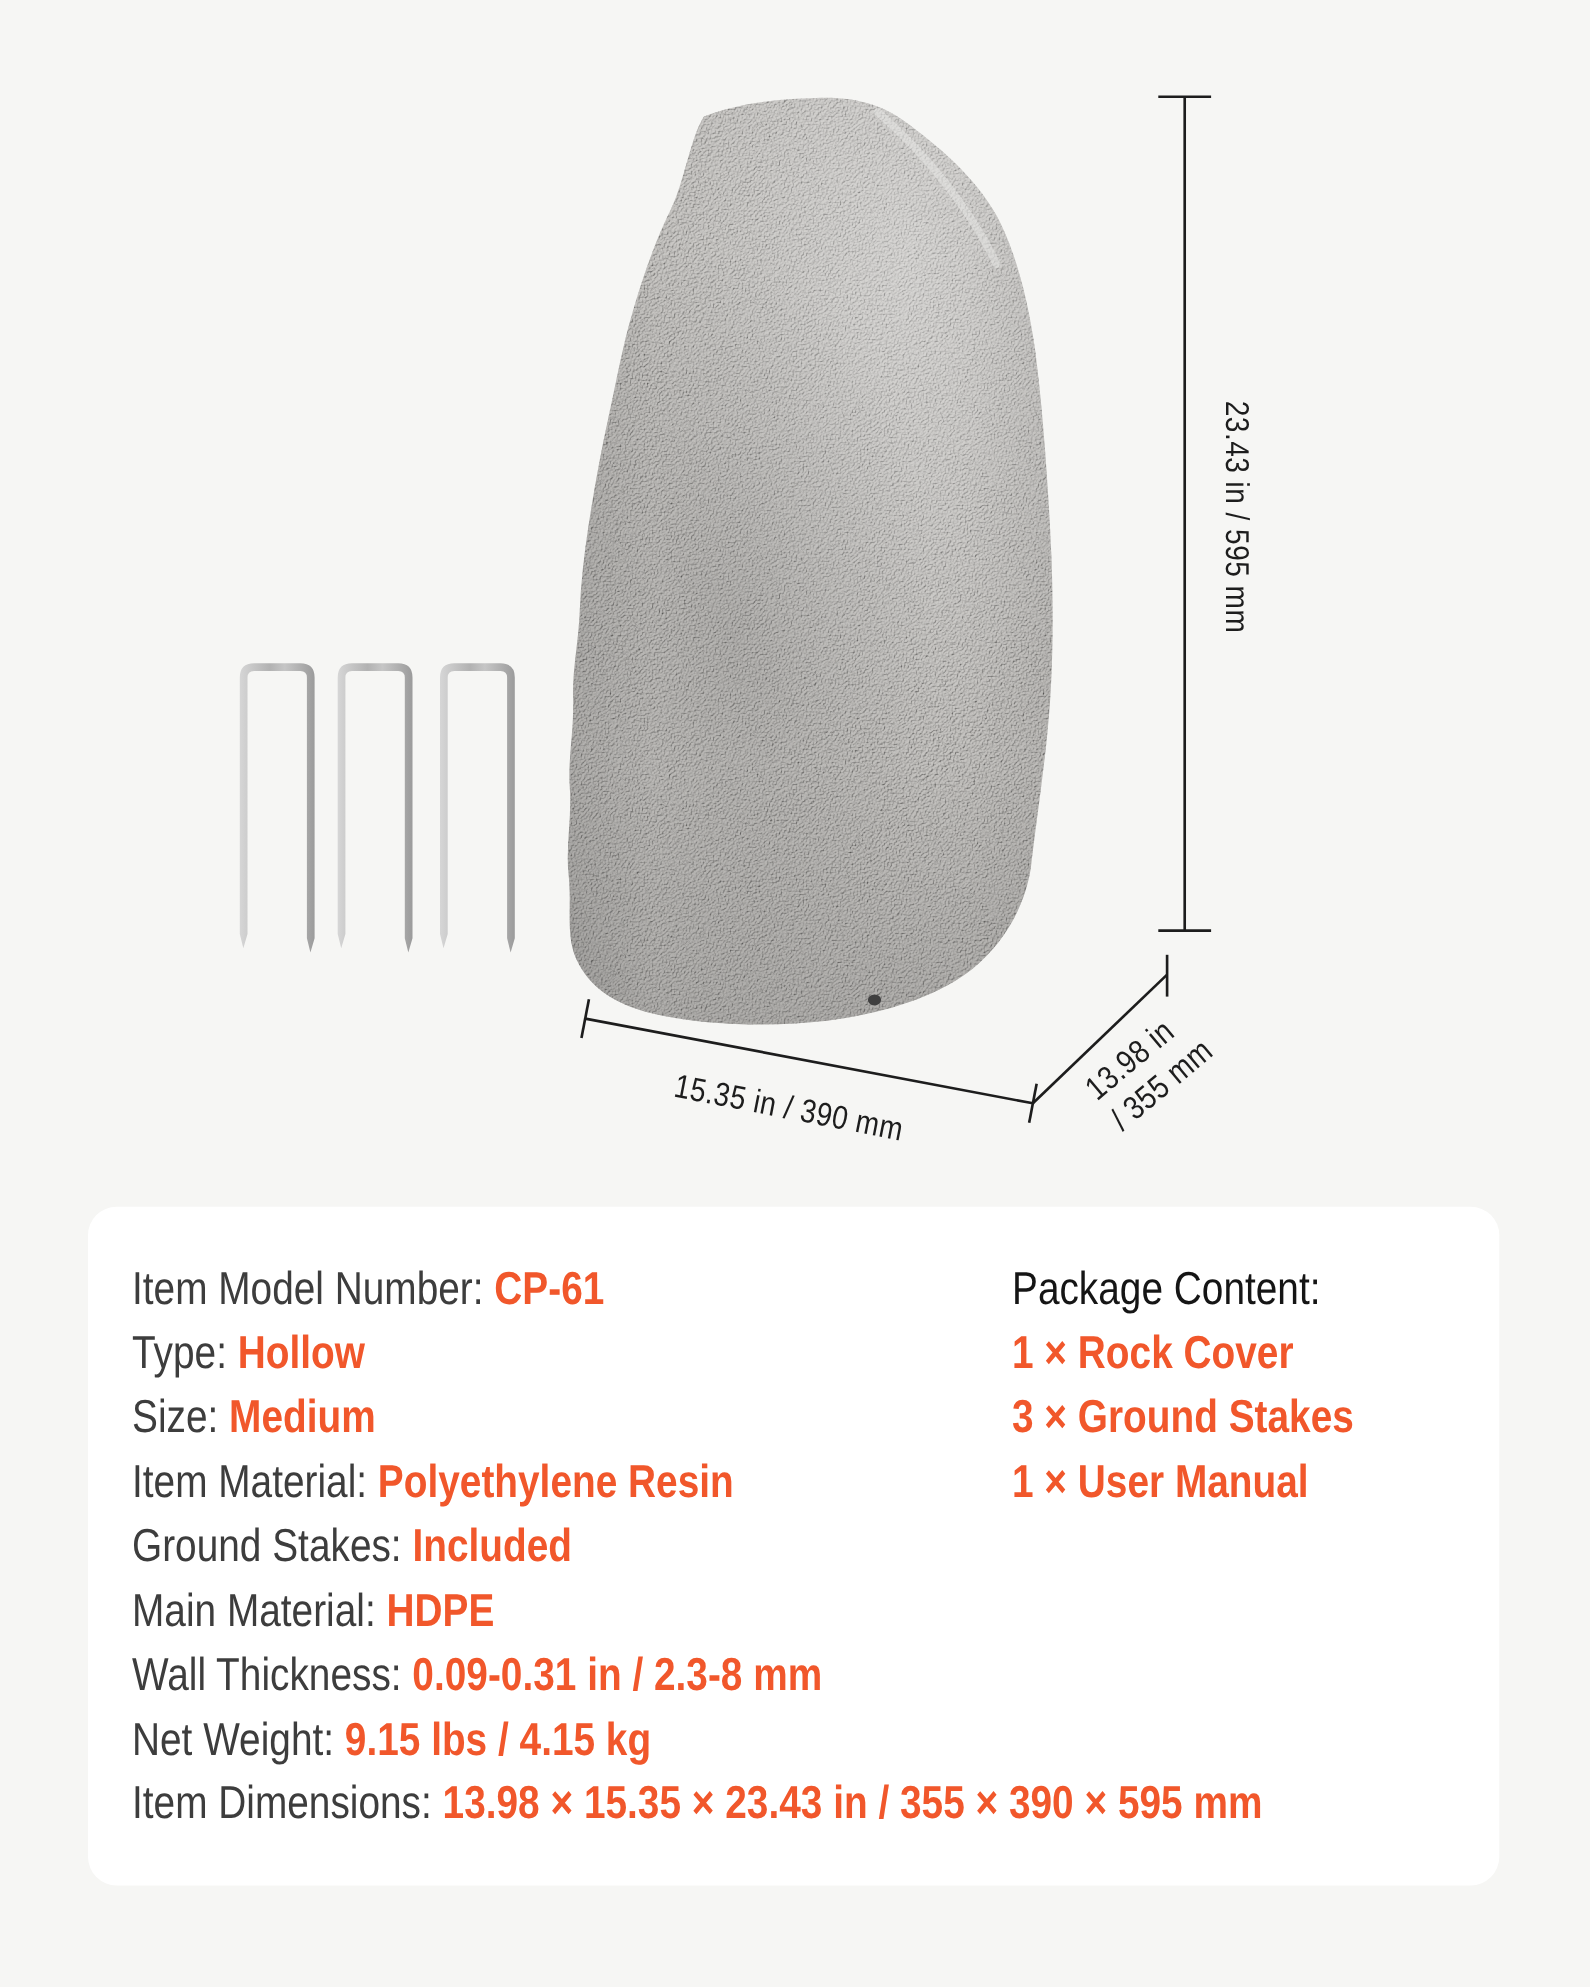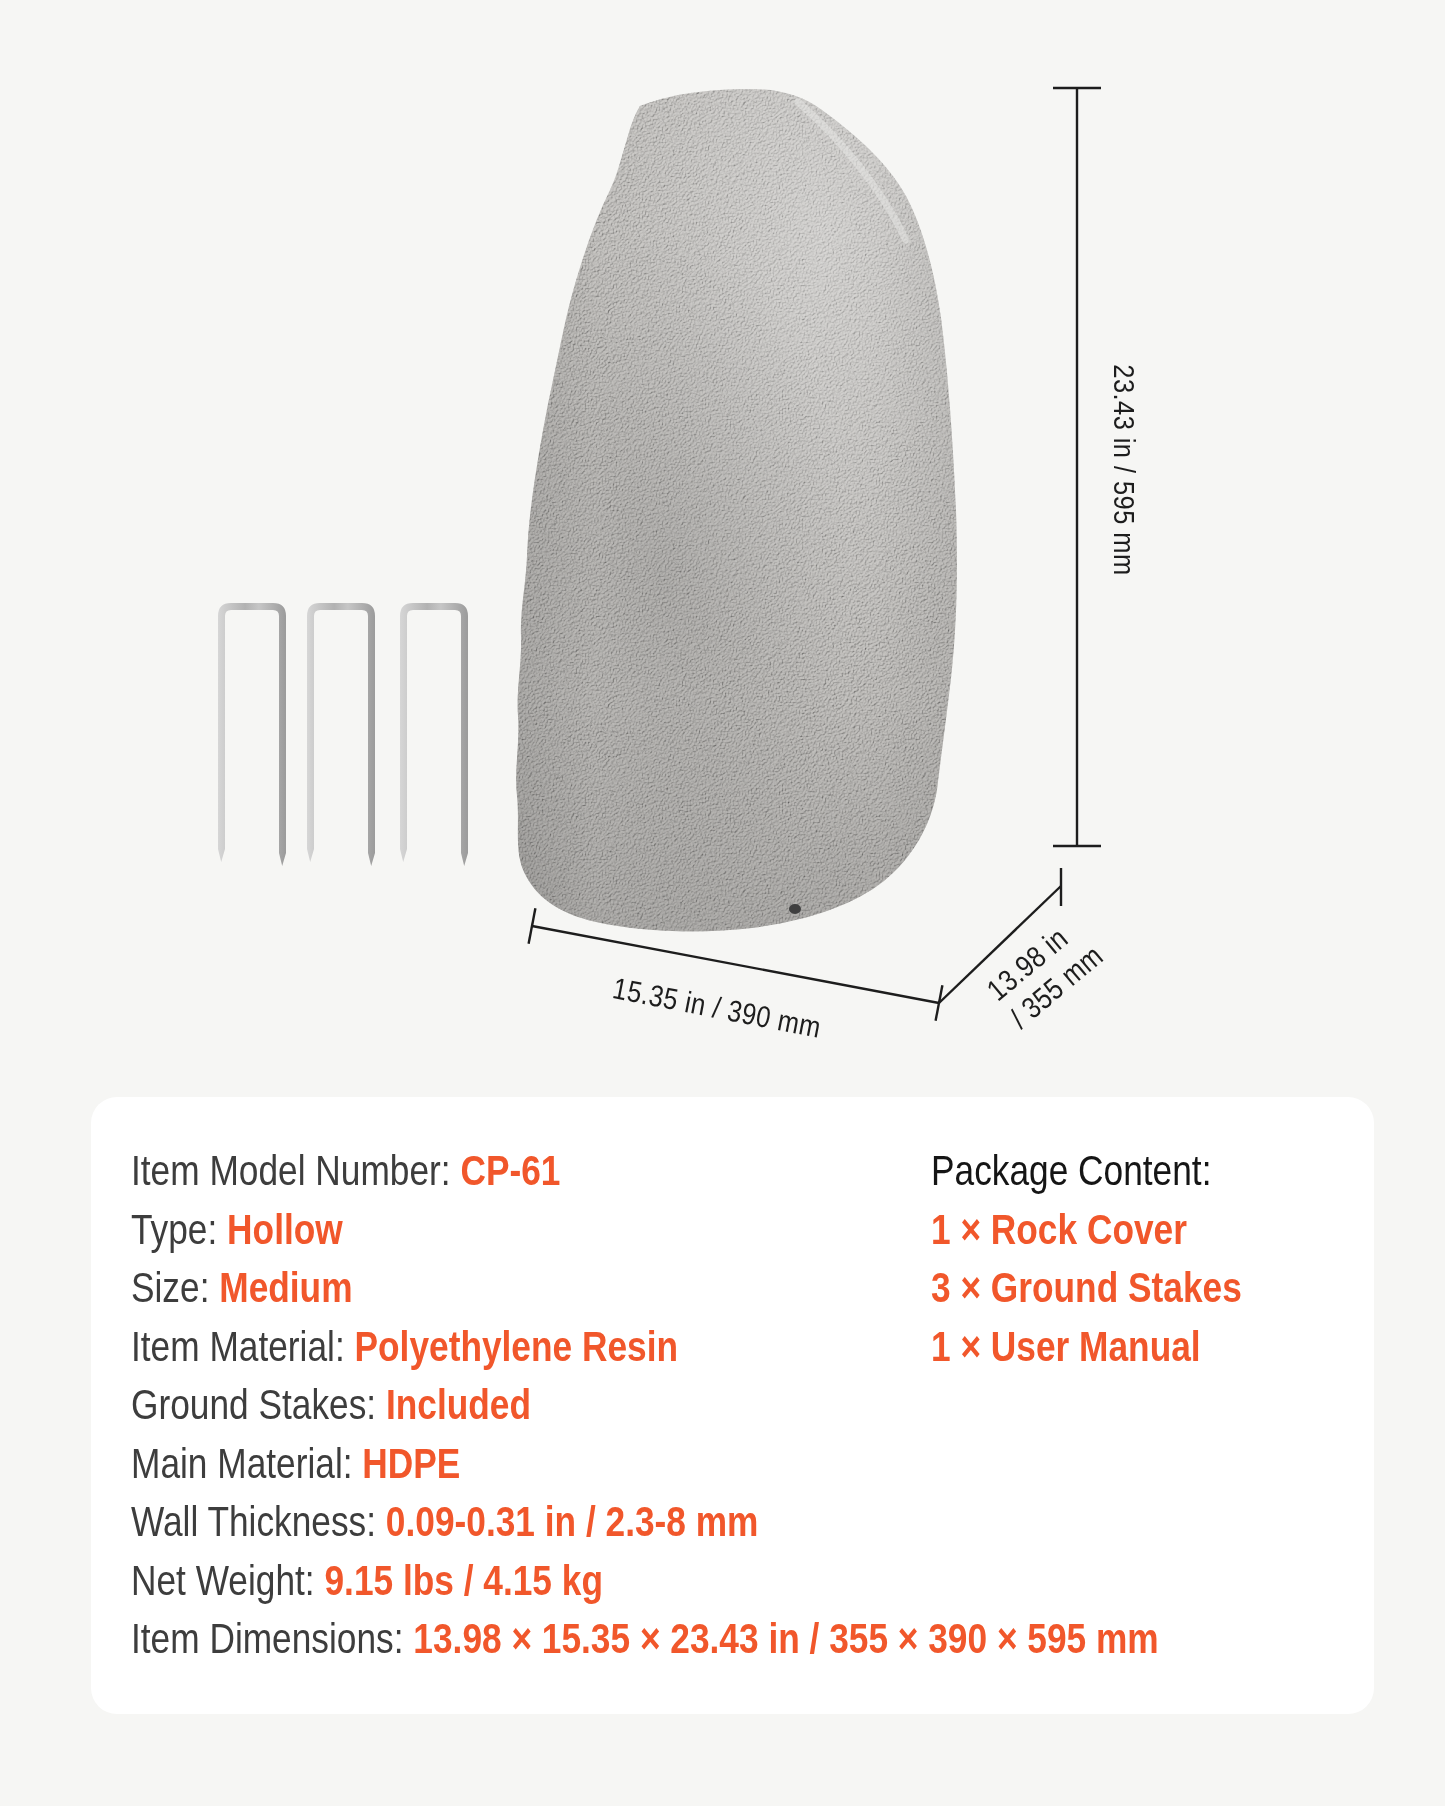--- a/index.html
+++ b/index.html
@@ -21,21 +21,21 @@
     white-space: nowrap;
     letter-spacing: 0.5px;
   }
   .dim-label.vertical { transform: translate(-50%, -50%) rotate(90deg) scaleX(0.85); }
   .dim-label.width    { transform: translate(-50%, -50%) rotate(11deg) scaleX(0.85); }
   .dim-label.depth    { transform: translate(-50%, -50%) rotate(-40deg) scaleX(0.85); line-height: 36px; }
 
   
   .spec-card {
     position: absolute;
-    left: 91px; top: 1097px;
+    left: 80px; top: 1097px;
     width: 1283px; height: 617px;
     background: #ffffff;
     border-radius: 26px;
   }
   .spec-col {
     position: absolute;
     top: 45px;
     font-size: 42px;
     line-height: 58.5px;
     color: #3d3d3d;

